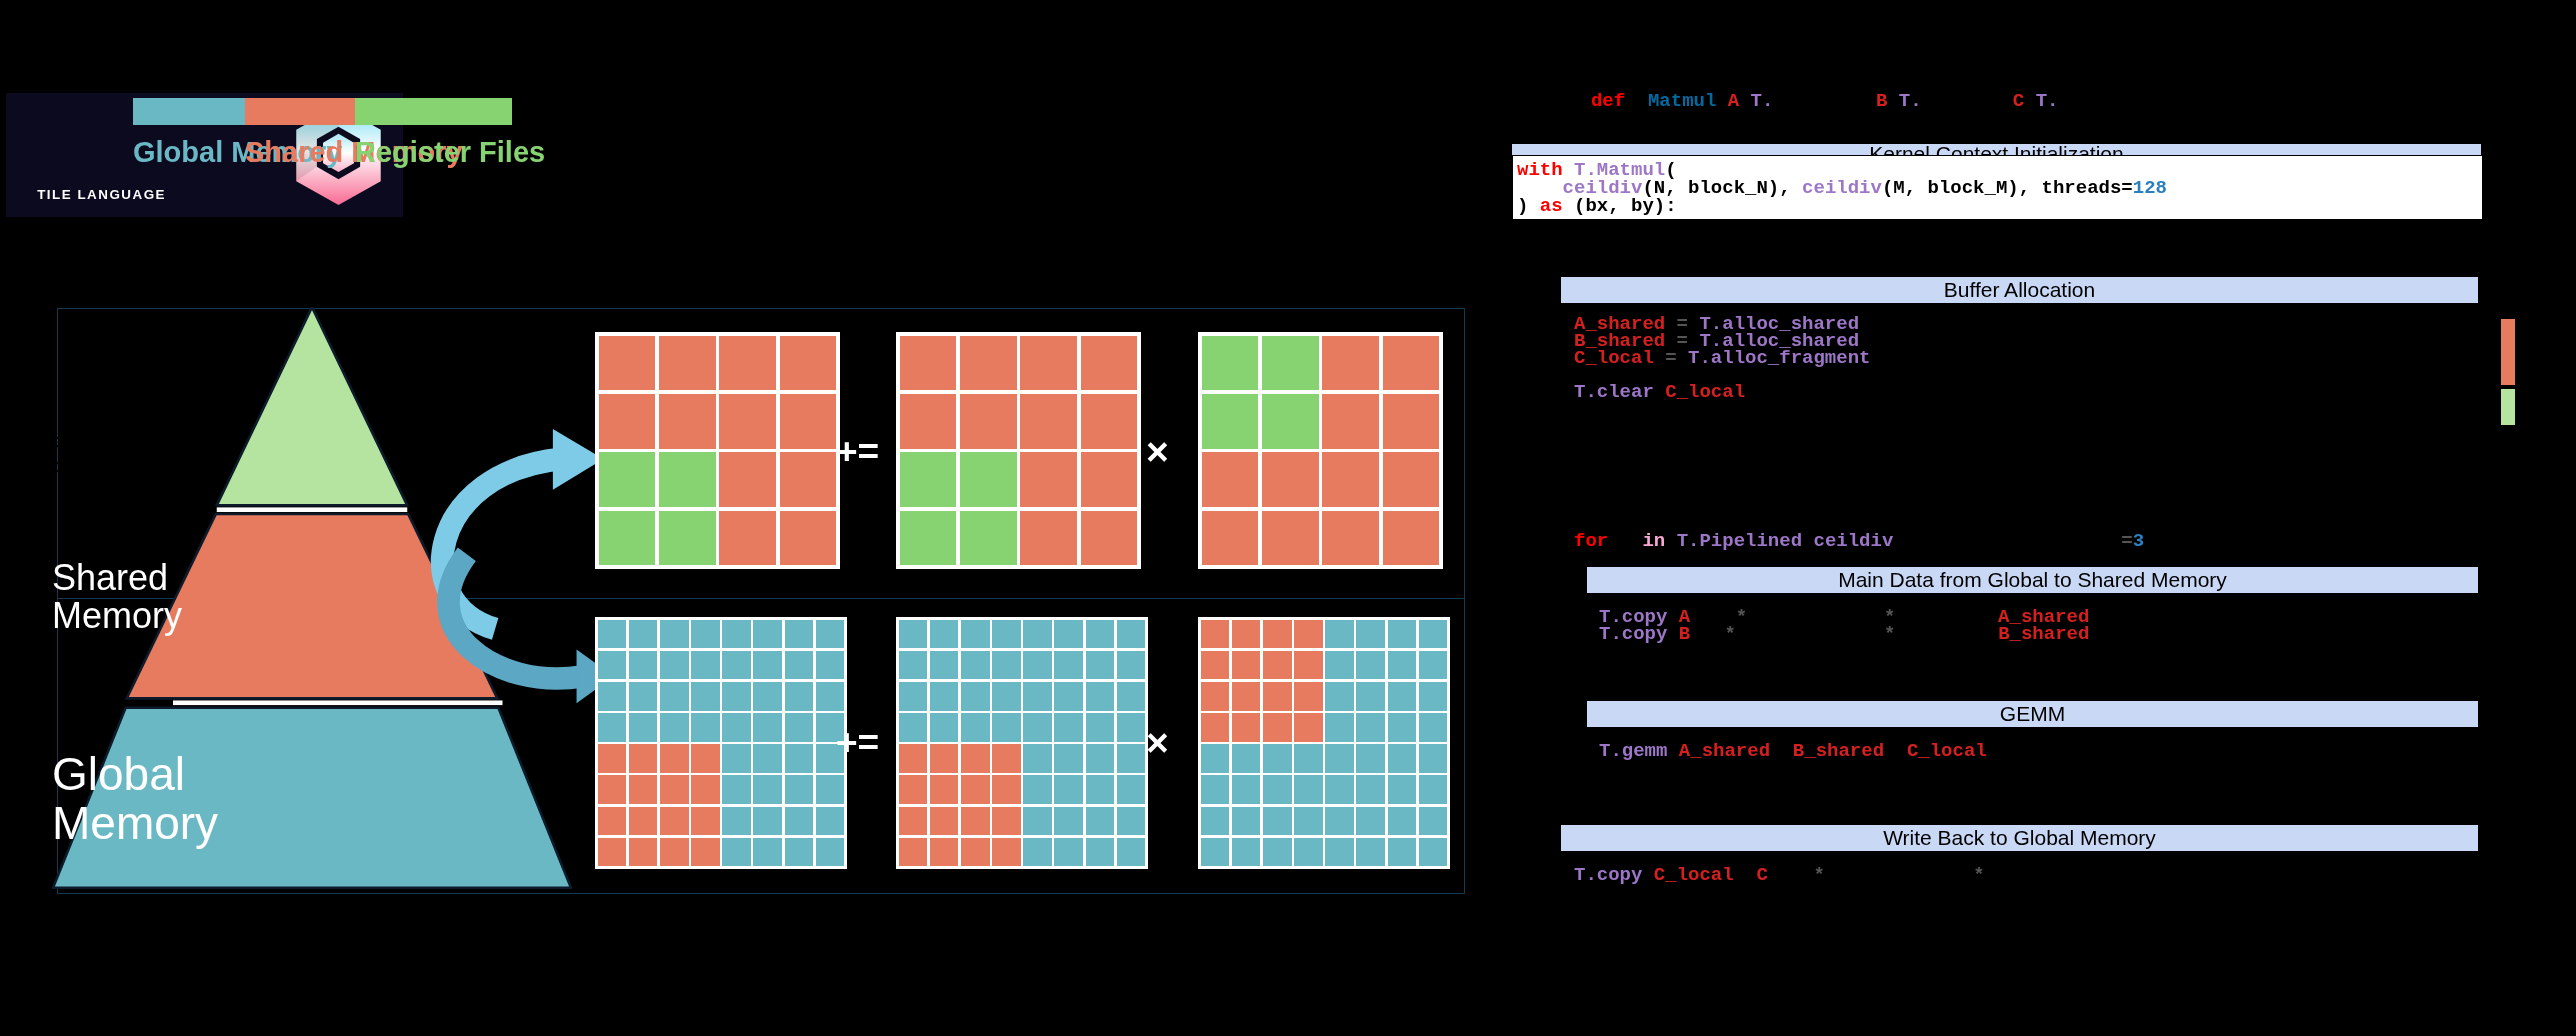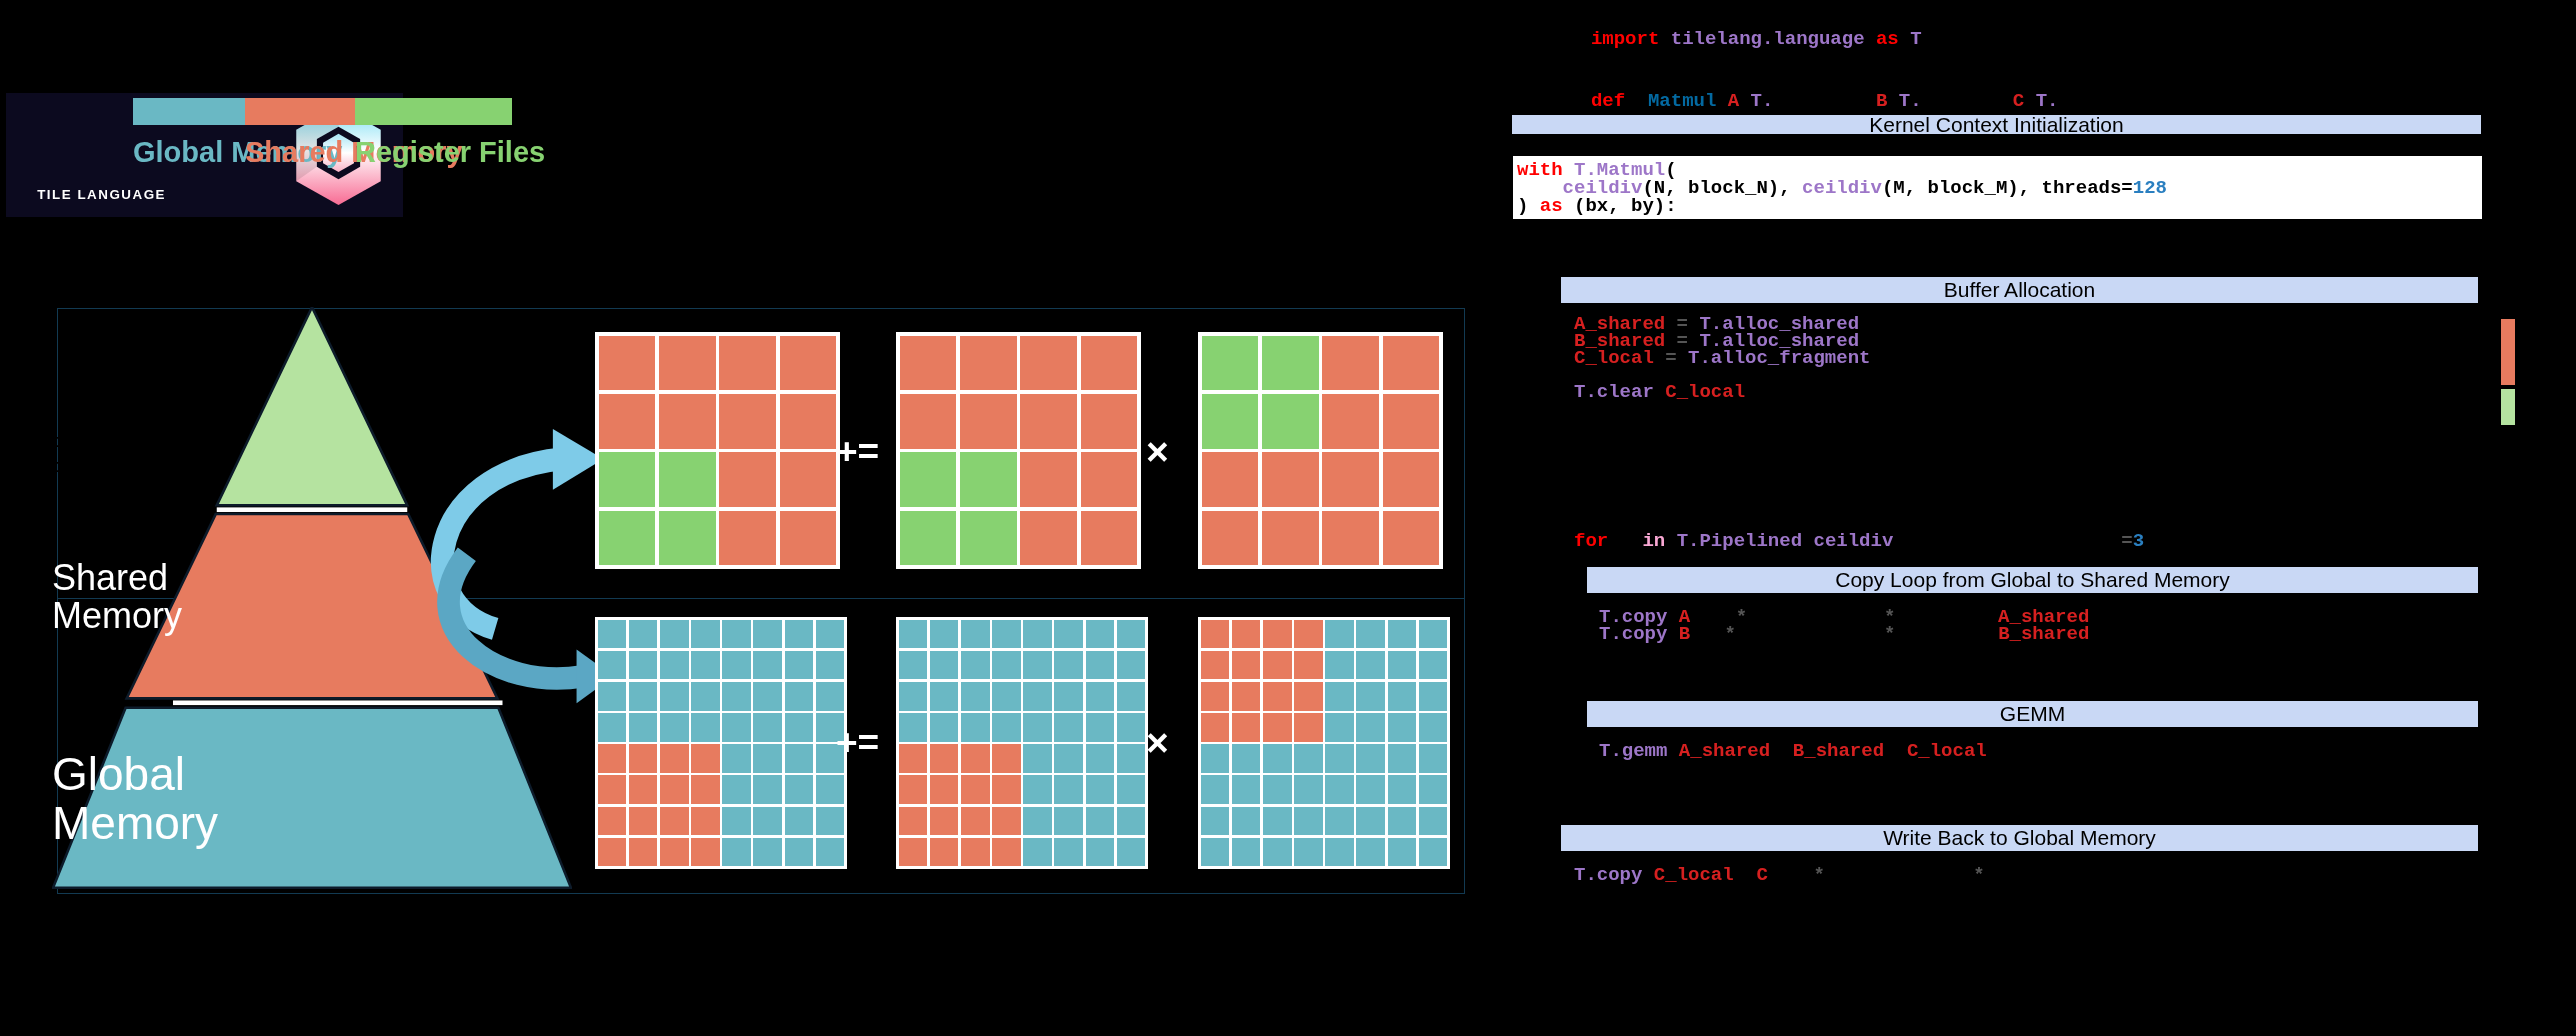--- a/index.html
+++ b/index.html
@@ -382,29 +382,26 @@
       <div class="cell" style="background: rgb(106, 184, 196);"></div>
       <div class="cell" style="background: rgb(106, 184, 196);"></div>
       <div class="cell" style="background: rgb(106, 184, 196);"></div>
     </div>
     <div class="op" style="left: 836px; top: 724px; font-size: 37px;">+=</div>
     <div class="op" style="left: 1146px; top: 723px; font-size: 39px;">×</div>
   </div>
 
 <div id="code-col">
 
-  <div class="code-line" style="left:10.3px;top:11.3px;">
-    <span class="kw">import</span><span class="mod"> tilelang.language </span><span class="kw">as</span><span class="mod"> T</span>
-  </div>
 
   <div class="code-line" style="left:10.3px;top:73px;">
     <span class="kw">def</span><span> </span><span class="fn"> Matmul</span><span> </span><span class="var">A</span><span> </span><span class="mod">T.</span><span class="hid">xxxxxxxxx</span><span class="var">B</span><span> </span><span class="mod">T.</span><span class="hid">xxxxxxxx</span><span class="var">C</span><span> </span><span class="mod">T.</span>
   </div>
 
-  <div class="sec-header" style="left:-23px;top:115px;width:969px;height:19px;">Kernel Context Initialization</div>
+  <div class="sec-header" style="left:-23px;top:144px;width:969px;height:19px;">Kernel Context Initialization</div>
   <div class="kernel-box" style="left:-23px;top:155px;width:969px;height:63px;"></div>
   <div id="sec0-lines">
       <div class="code-line" style="left: -18px; top: 161px; color: rgb(0, 0, 0);"><span class="kw">with</span><span> </span><span class="mod">T.Matmul</span><span>(</span></div>
       <div class="code-line" style="left: -18px; top: 179px; color: rgb(0, 0, 0);"><span>    </span><span class="mod">ceildiv</span><span>(N, block_N), </span><span class="mod">ceildiv</span><span>(M, block_M), threads=</span><span class="num">128</span></div>
       <div class="code-line" style="left: -18px; top: 197px; color: rgb(0, 0, 0);"><span>) </span><span class="kw">as</span><span> (bx, by):</span></div>
     </div>
 
   <div class="sec-header" style="left:26px;top:277px;width:917px;height:26px;">Buffer Allocation</div>
   <div id="sec1-lines">
       <div class="code-line" style="left: 39px; top: 315px;"><span class="var">A_shared</span><span class="op2"> = </span><span class="mod">T.alloc_shared</span></div>
@@ -413,21 +410,21 @@
       <div class="code-line" style="left: 39px; top: 366px;"><span></span></div>
       <div class="code-line" style="left: 39px; top: 383px;"><span class="mod">T.clear</span><span> </span><span class="var">C_local</span></div>
     </div>
   <div class="bar" style="left:966px;top:319px;width:14.4px;height:66px;background:#e77b5f;"></div>
   <div class="bar" style="left:966px;top:389px;width:14.4px;height:36px;background:#b5e3a0;"></div>
 
   <div id="sec2-lines">
       <div class="code-line" style="left: 39px; top: 532px;"><span class="kw">for</span><span>   </span><span class="inkw">in</span><span> </span><span class="mod">T.Pipelined ceildiv</span><span>                    </span><span class="op2">=</span><span class="num">3</span></div>
     </div>
 
-  <div class="sec-header" style="left:52px;top:567px;width:891px;height:26px;">Copy Loop from Global to Shared Memory</div>
+  <div class="sec-header" style="left:52px;top:567px;width:891px;height:26px;">Main Data from Global to Shared Memory</div>
   <div id="sec3-lines">
       <div class="code-line" style="left: 64px; top: 608px;"><span class="mod">T.copy</span><span> </span><span class="var">A</span><span>    </span><span class="op2">*</span><span>            </span><span class="op2">*</span><span>         </span><span class="var">A_shared</span></div>
       <div class="code-line" style="left: 64px; top: 625px;"><span class="mod">T.copy</span><span> </span><span class="var">B</span><span>   </span><span class="op2">*</span><span>             </span><span class="op2">*</span><span>         </span><span class="var">B_shared</span></div>
     </div>
 
   <div class="sec-header" style="left:52px;top:701px;width:891px;height:26px;">GEMM</div>
   <div id="sec4-lines">
       <div class="code-line" style="left: 64px; top: 742px;"><span class="mod">T.gemm</span><span> </span><span class="var">A_shared</span><span>  </span><span class="var">B_shared</span><span>  </span><span class="var">C_local</span></div>
     </div>
 

